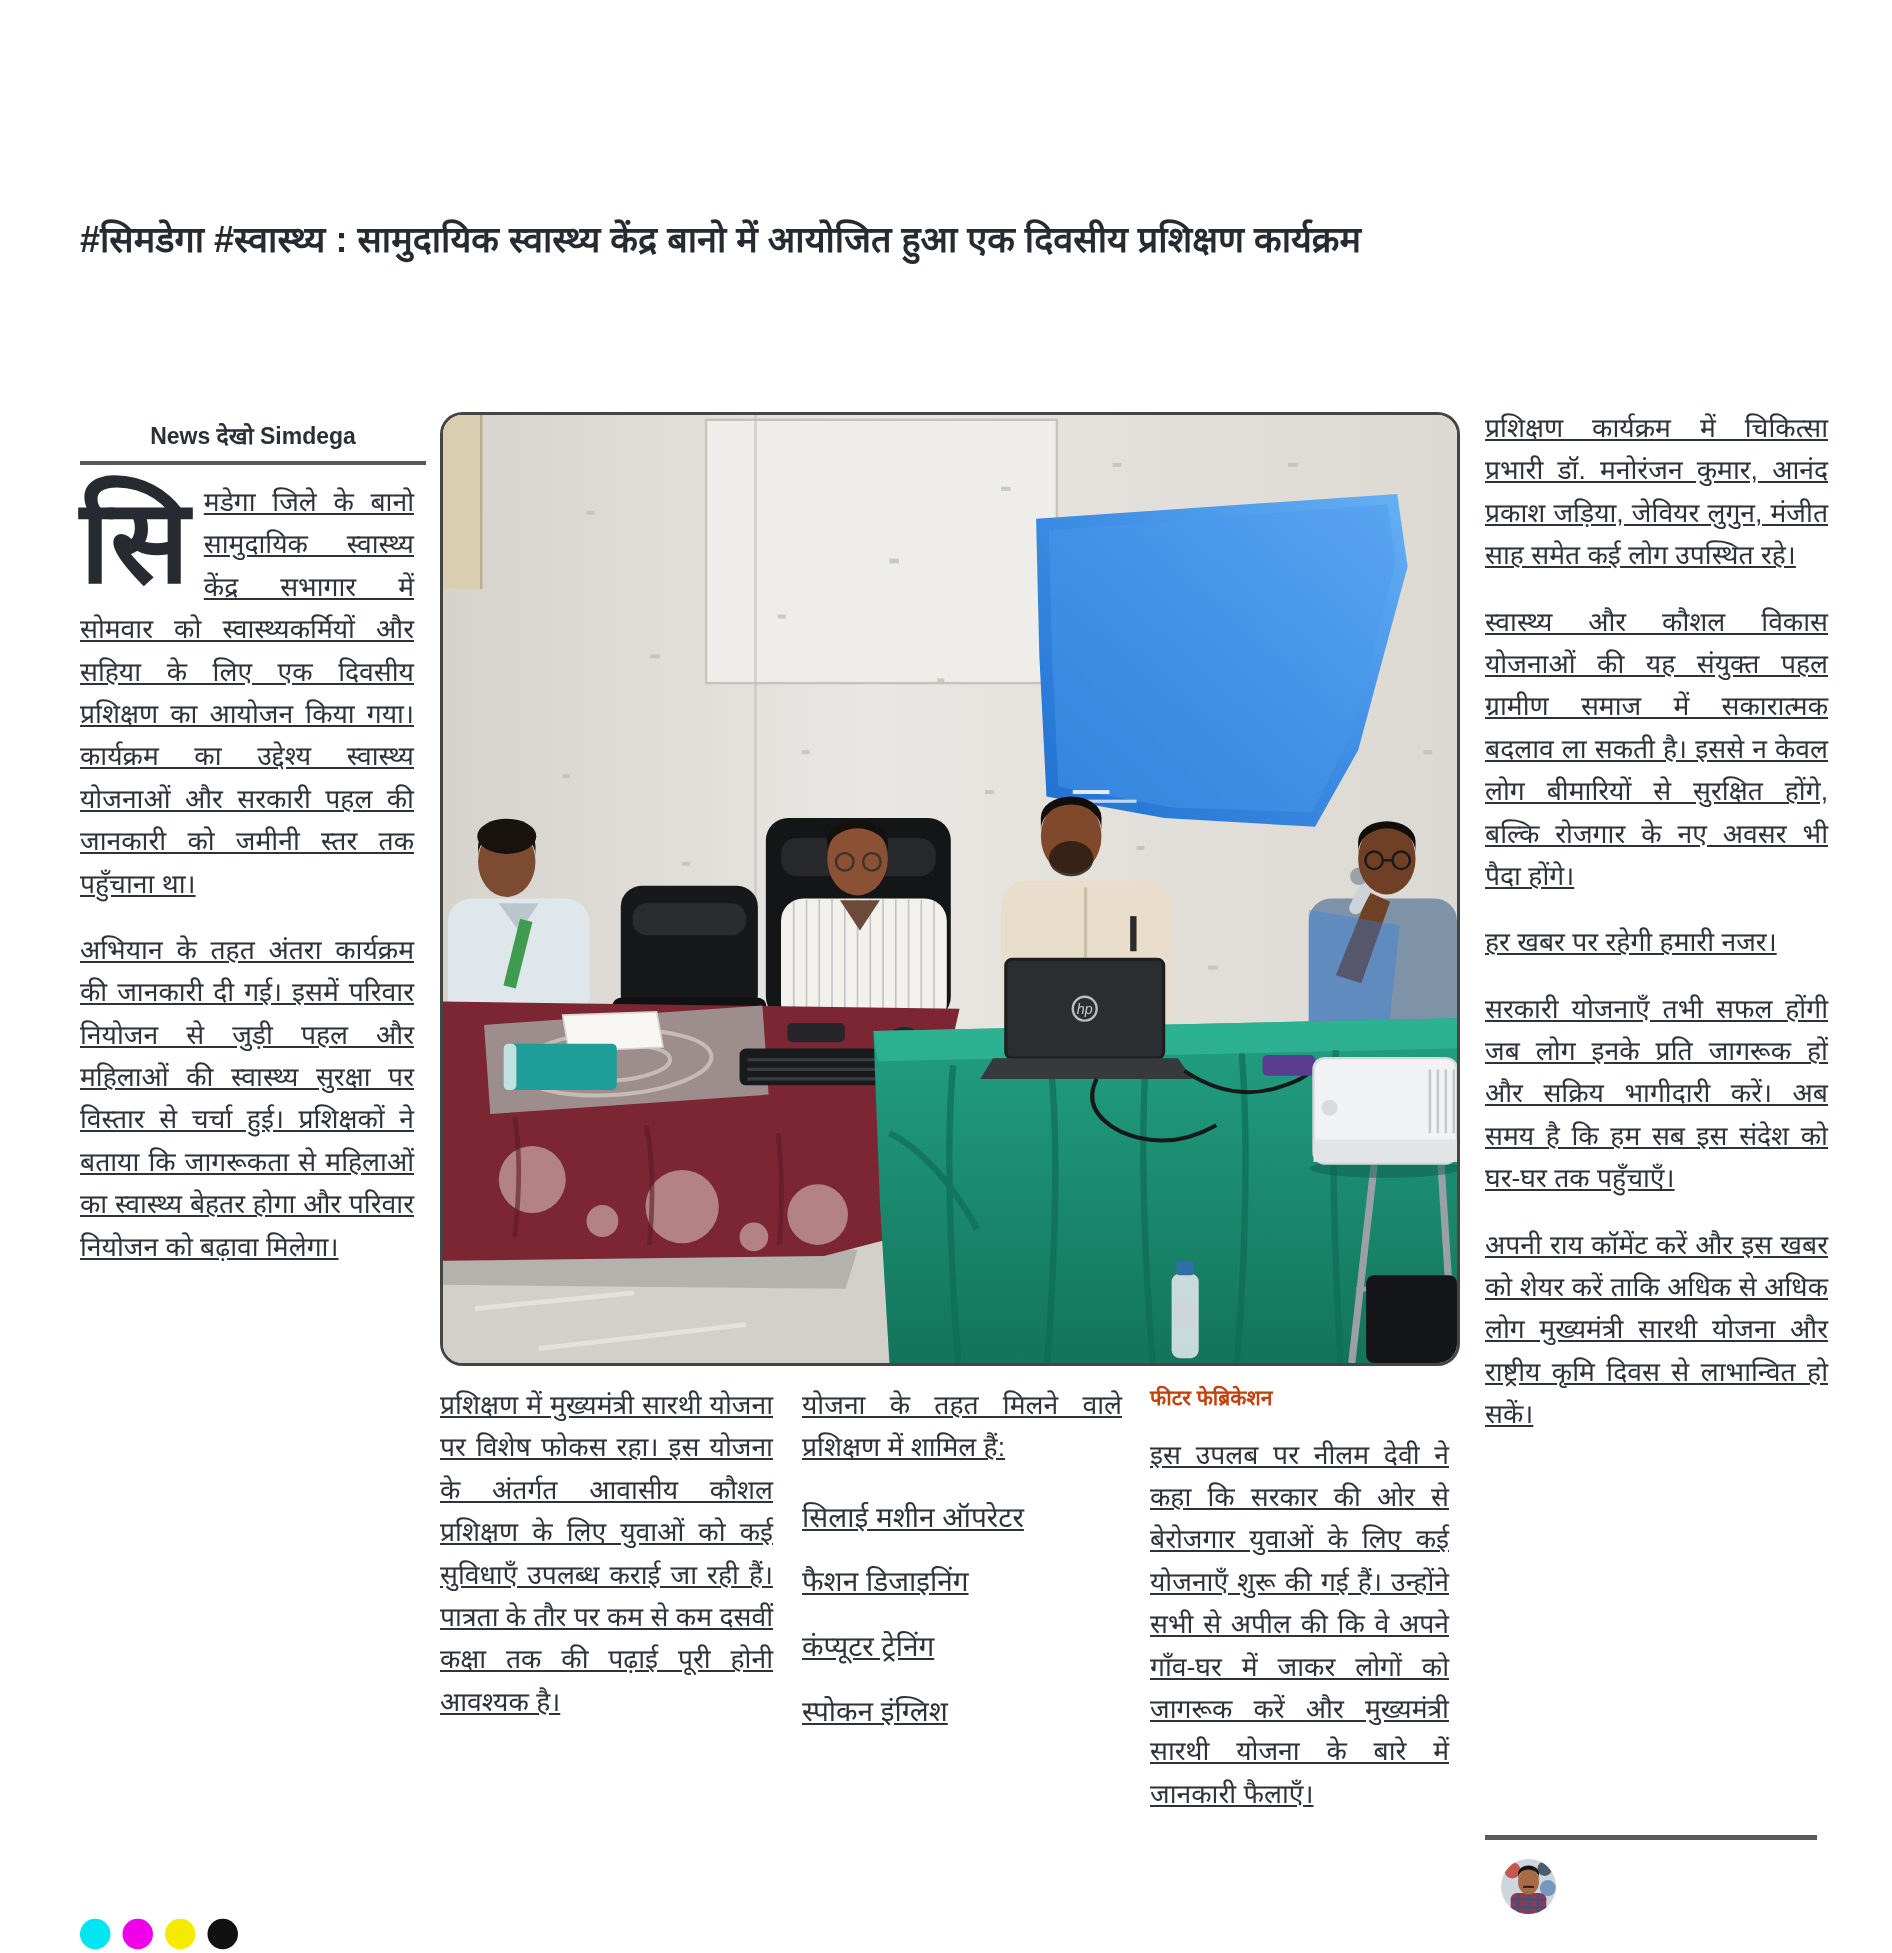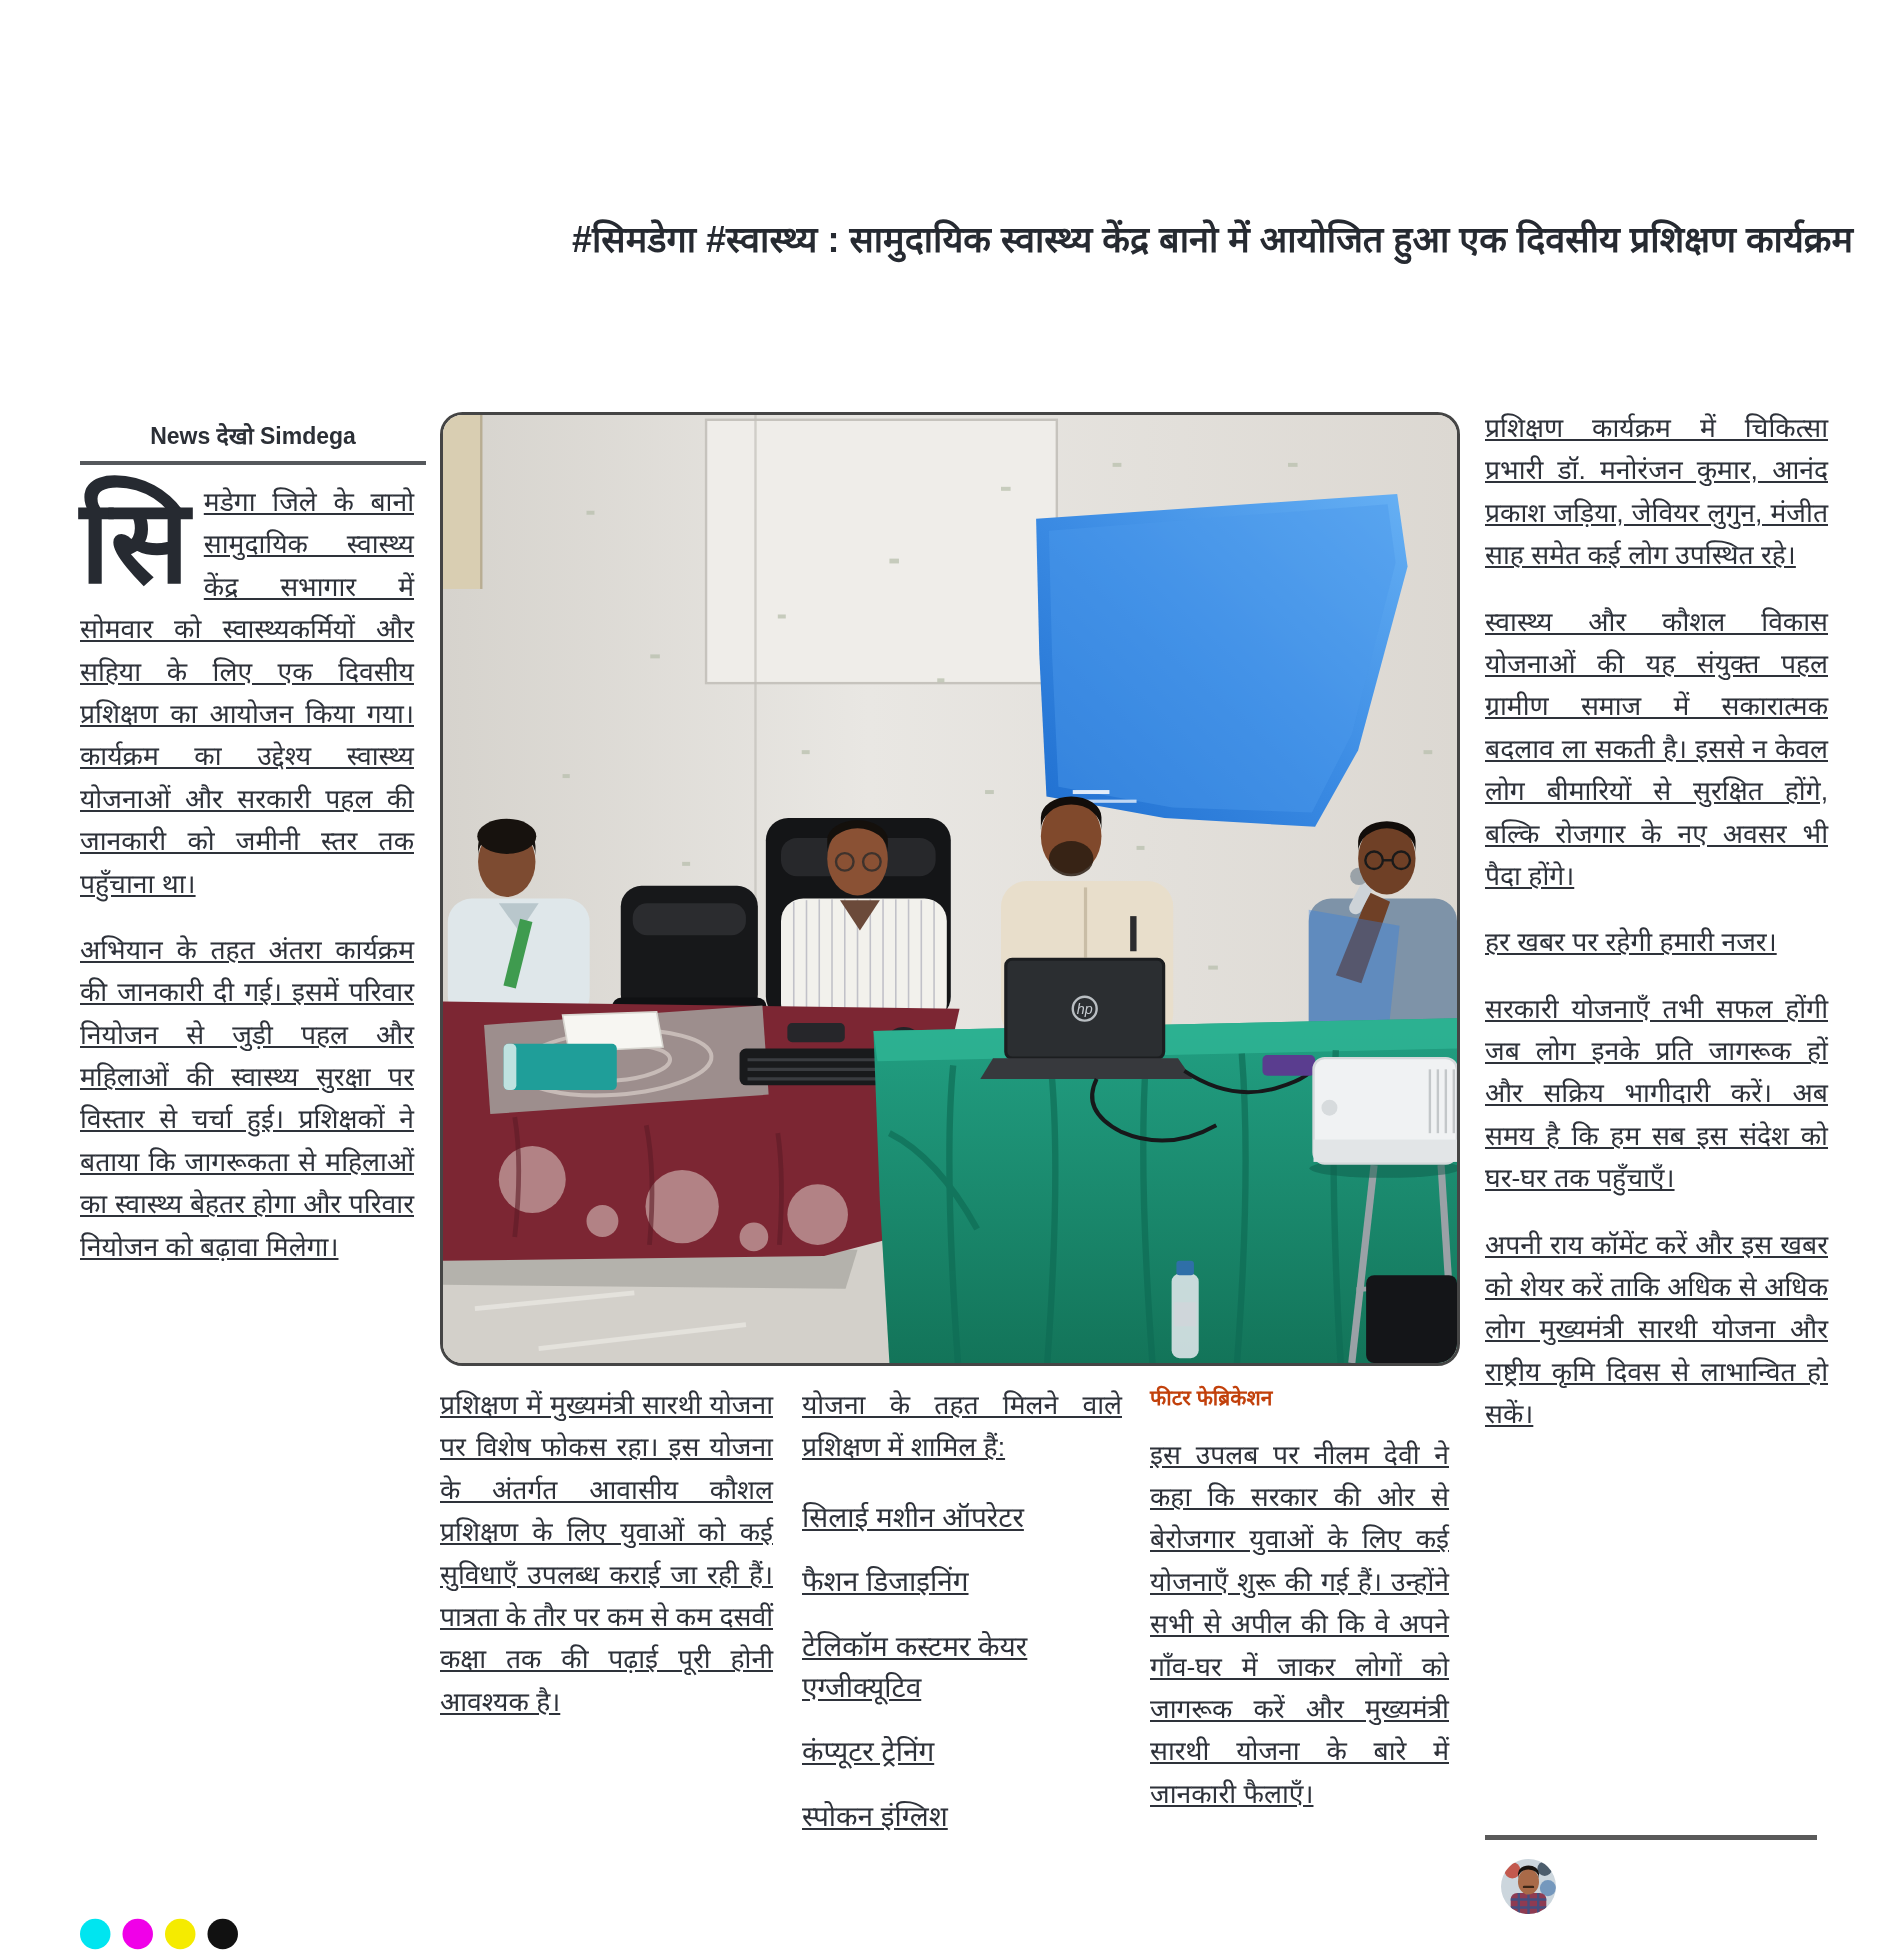--- a/index.html
+++ b/index.html
@@ -8,21 +8,21 @@
     font-family:"Liberation Sans","DejaVu Sans",sans-serif;color:#2e323a;
   }
   .abs{position:absolute;}
   .headline{
     left:80px;top:67px;width:1364px;
     font-size:54px;font-weight:800;line-height:1.4;color:#262a31;
     letter-spacing:-0.4px;
   }
   .subheadline{
     left:80px;top:217px;width:1773px;
-    font-size:36px;font-weight:600;line-height:1.3;color:#262a31;text-align:right;
+    font-size:36px;font-weight:600;line-height:1.3;color:#262a31;
   }
   .byline-wrap{left:80px;top:419px;width:346px;text-align:center;}
   .byline{font-size:23px;font-weight:700;color:#2b2f36;}
   .byline-rule{height:4px;background:#55585c;margin-top:9.6px;}
   .body-text{font-size:26.5px;line-height:1.6;text-align:justify;color:#2e323a;}
   .body-text p{margin:0 12px 24px 0;text-decoration:underline;}
   .col-left{left:80px;top:481px;width:346px;}
   .dropcap{
     float:left;font-size:117px;line-height:0.9;font-weight:700;color:#262a31;
     margin:8px 14.4px 0 0;
@@ -282,21 +282,20 @@
   </div>
 
   <div class="abs mcol1 body-text">
     <p>प्रशिक्षण में मुख्यमंत्री सारथी योजना पर विशेष फोकस रहा। इस योजना के अंतर्गत आवासीय कौशल प्रशिक्षण के लिए युवाओं को कई सुविधाएँ उपलब्ध कराई जा रही हैं। पात्रता के तौर पर कम से कम दसवीं कक्षा तक की पढ़ाई पूरी होनी आवश्यक है।</p>
   </div>
 
   <div class="abs mcol2 body-text">
     <p class="intro">योजना के तहत मिलने वाले प्रशिक्षण में शामिल हैं:</p>
     <p class="course">सिलाई मशीन ऑपरेटर</p>
     <p class="course">फैशन डिजाइनिंग</p>
-    <p class="course">टेलिकॉम कस्टमर केयर एग्जीक्यूटिव</p>
     <p class="course">कंप्यूटर ट्रेनिंग</p>
     <p class="course">स्पोकन इंग्लिश</p>
   </div>
 
   <div class="abs mcol3 body-text">
     <h3>फीटर फेब्रिकेशन</h3>
     <p>इस उपलब पर नीलम देवी ने कहा कि सरकार की ओर से बेरोजगार युवाओं के लिए कई योजनाएँ शुरू की गई हैं। उन्होंने सभी से अपील की कि वे अपने गाँव-घर में जाकर लोगों को जागरूक करें और मुख्यमंत्री सारथी योजना के बारे में जानकारी फैलाएँ।</p>
   </div>
 
   <div class="abs col-right body-text">

